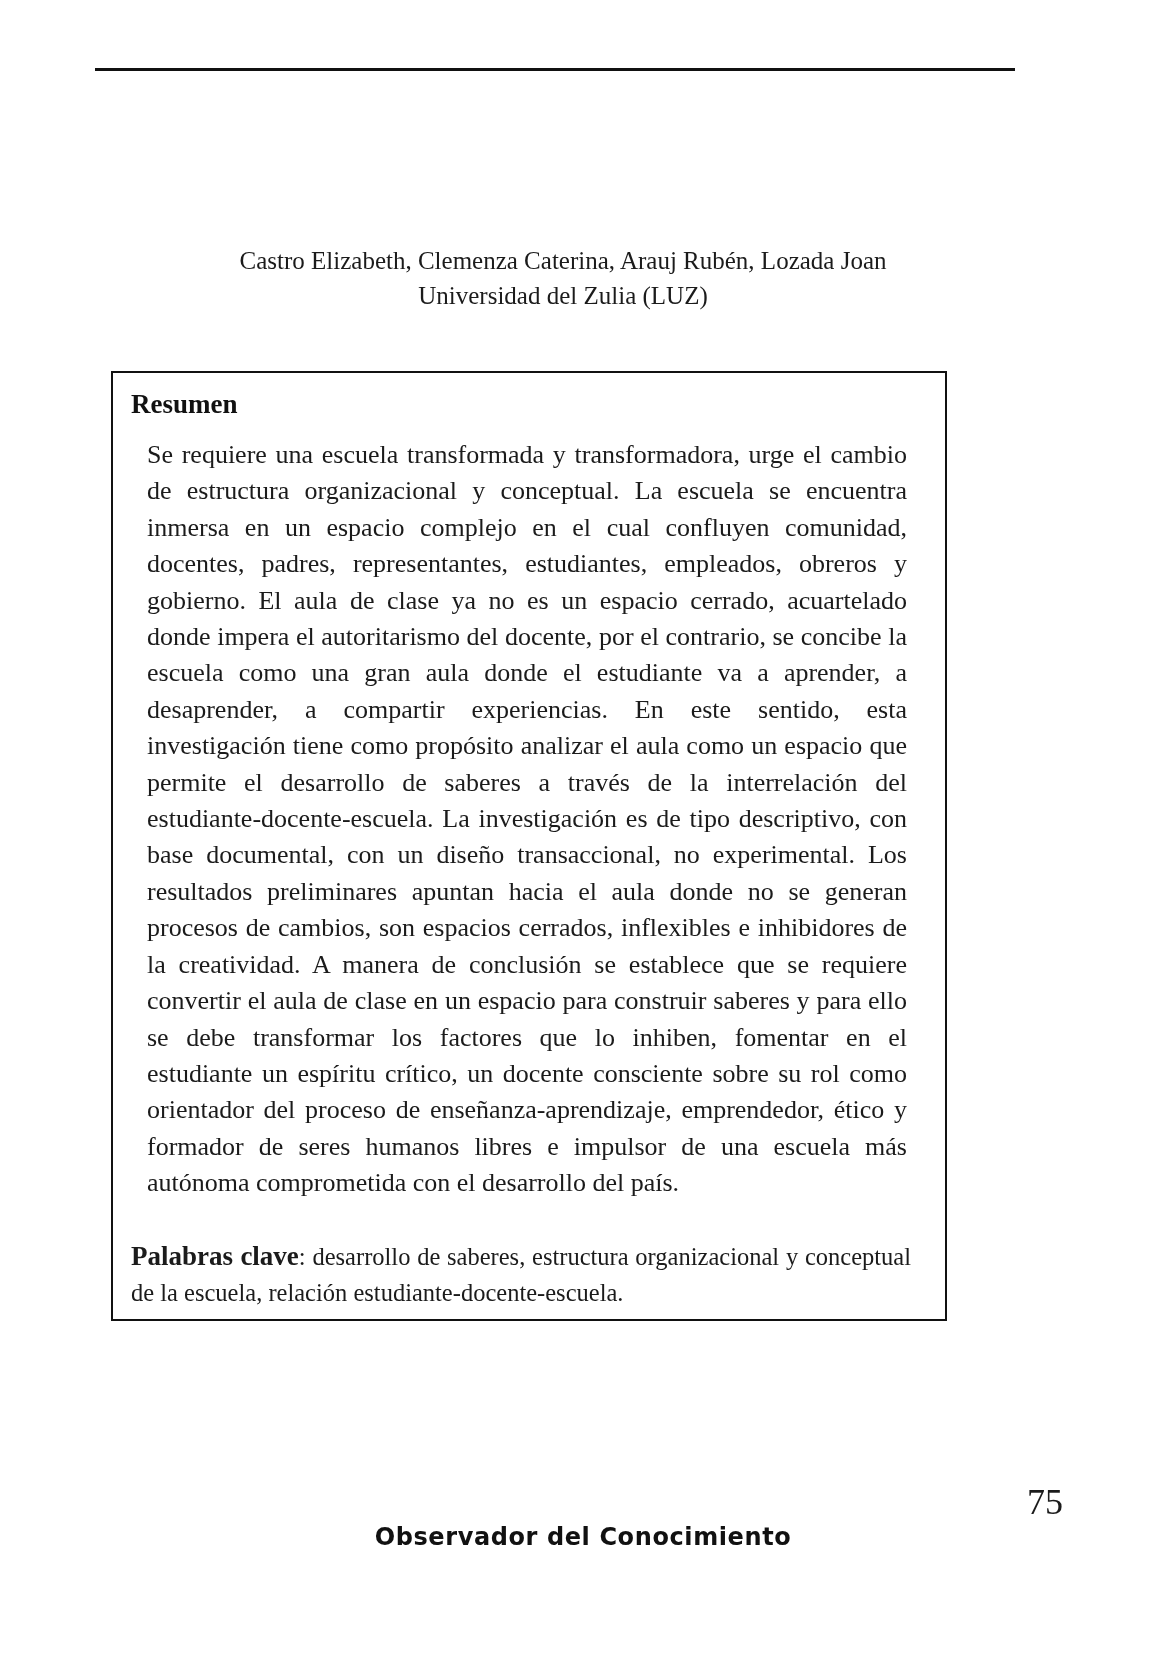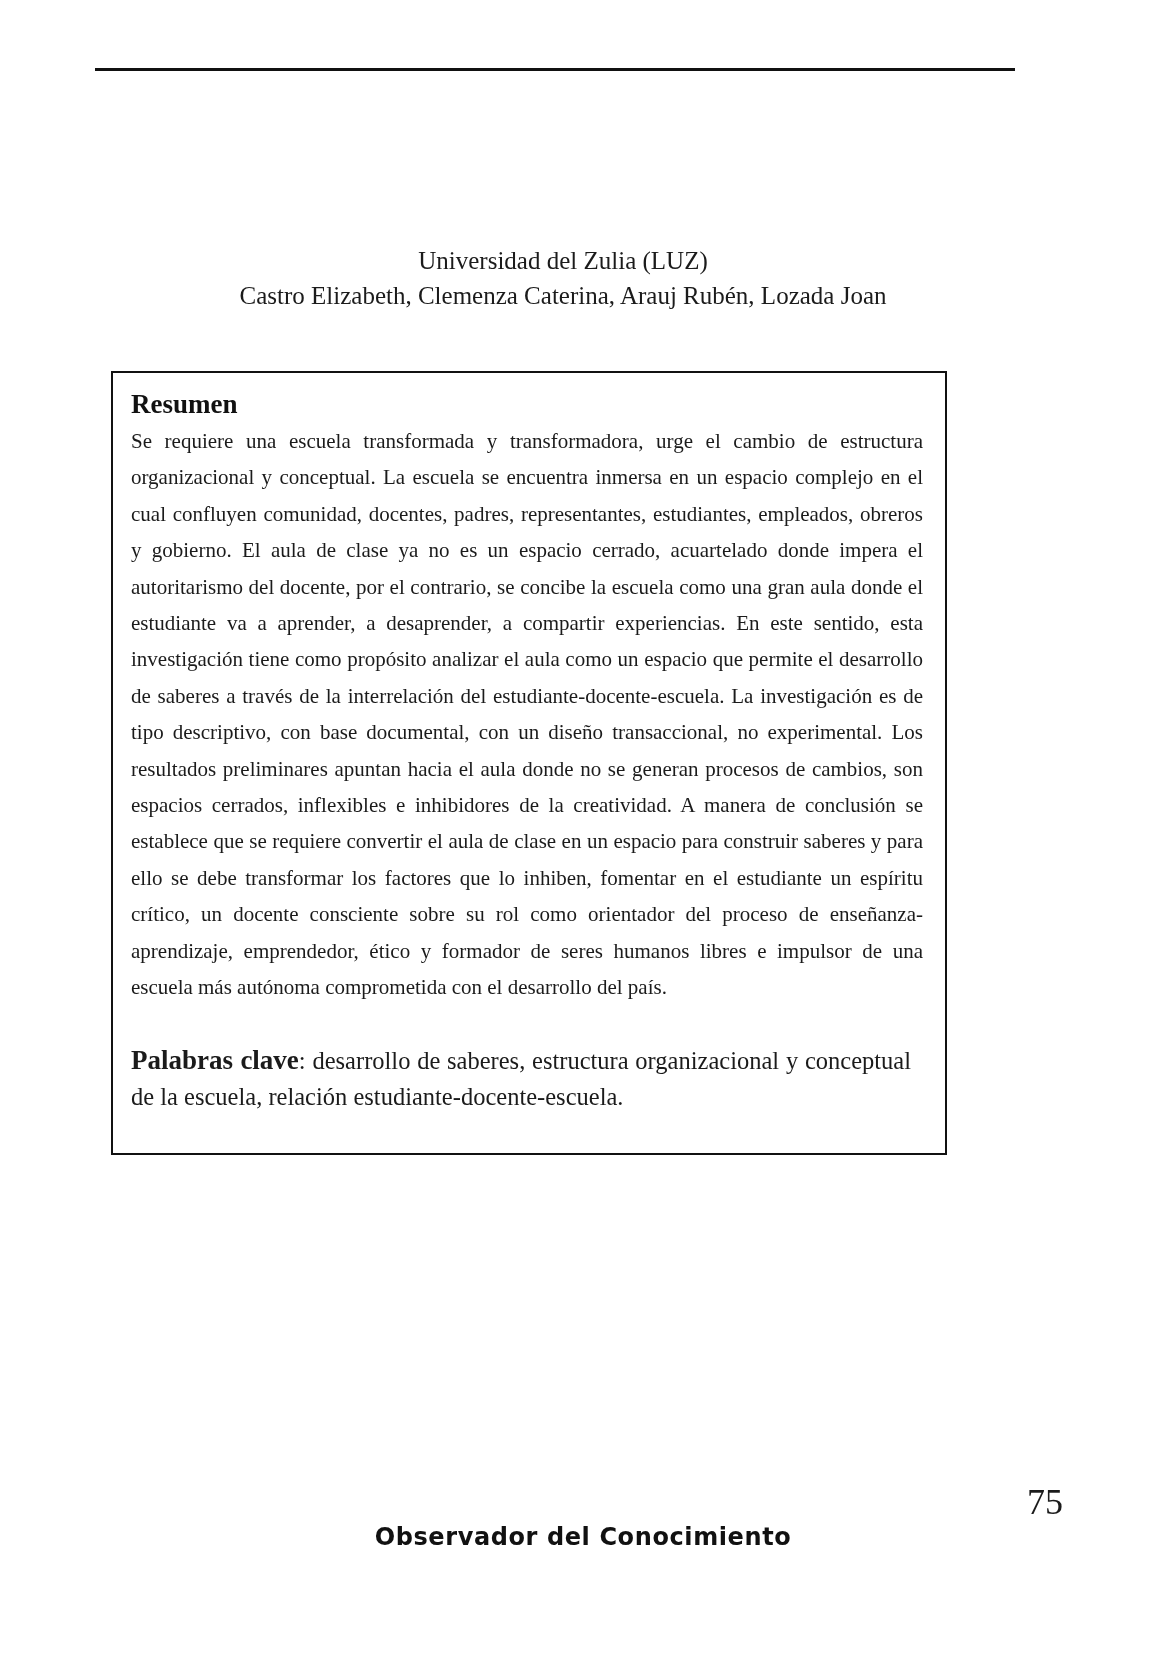--- a/index.html
+++ b/index.html
@@ -64,36 +64,36 @@
   .authors-line { display: block; }
 
   
   .abstract-box {
     position: absolute;
     left: 111px;
     top: 371px;
     width: 792px;
     min-height: 740px;
     border: 2.5px solid #111;
-    padding: 14px 22px 26px 18px;
+    padding: 14px 22px 8px 18px;
     box-sizing: content-box;
   }
   .abstract-heading {
     font-weight: bold;
     font-size: 27px;
     line-height: 34px;
     margin: 0 0 2px 0;
     color: #111;
   }
   .abstract-body {
-    font-size: 21px;
+    font-size: 26px;
     line-height: 36.4px;
     text-align: justify;
     text-justify: inter-word;
-    margin: 0;
+    margin: 16px;
     color: #1b1b1b;
     hyphens: none;
   }
   .keywords {
     font-size: 24.5px;
     line-height: 36.4px;
     text-align: justify;
     margin: 36px 12px 0 0;
     color: #1b1b1b;
   }
@@ -134,22 +134,22 @@
 </style>
 </head>
 <body>
 
 <div class="page">
 
   <div class="top-rule"></div>
 
 
   <div class="authors-block">
+    <span class="authors-line">Castro Elizabeth, Clemenza Caterina, Arauj Rubén, Lozada Joan</span>
     <span class="authors-line">Universidad del Zulia  (LUZ)</span>
-    <span class="authors-line">Castro Elizabeth, Clemenza Caterina, Arauj Rubén, Lozada Joan</span>
   </div>
 
   <div class="abstract-box">
     <div class="abstract-heading">Resumen</div>
     <p class="abstract-body">Se requiere una escuela transformada y transformadora, urge el cambio de estructura organizacional y conceptual. La escuela se encuentra inmersa en un espacio complejo en el cual confluyen comunidad, docentes, padres, representantes, estudiantes, empleados, obreros y gobierno.  El aula de clase ya no es un espacio cerrado, acuartelado donde impera el autoritarismo del docente, por el contrario, se concibe la escuela como una gran aula donde el estudiante va a aprender, a desaprender, a compartir experiencias. En este sentido, esta investigación tiene como propósito analizar  el aula como un espacio que permite el desarrollo de saberes a través de la interrelación del estudiante-docente-escuela.   La investigación es de tipo descriptivo, con base documental, con un diseño transaccional, no experimental. Los resultados preliminares apuntan hacia el aula donde no se generan procesos de cambios, son espacios cerrados, inflexibles e inhibidores de la creatividad. A manera de conclusión se establece que se requiere convertir el aula de clase en un espacio para construir saberes y para ello se debe transformar los factores que lo inhiben, fomentar en el estudiante un espíritu crítico,  un docente consciente sobre su rol como orientador del proceso de enseñanza-aprendizaje, emprendedor, ético y formador de seres humanos libres e impulsor de una escuela más autónoma comprometida con el desarrollo del país.</p>
     <p class="keywords">
       <span class="keywords-label">Palabras clave</span><span>: </span><span>desarrollo de saberes, estructura organizacional y conceptual de la escuela, relación estudiante-docente-escuela.</span>
     </p>
   </div>
 

